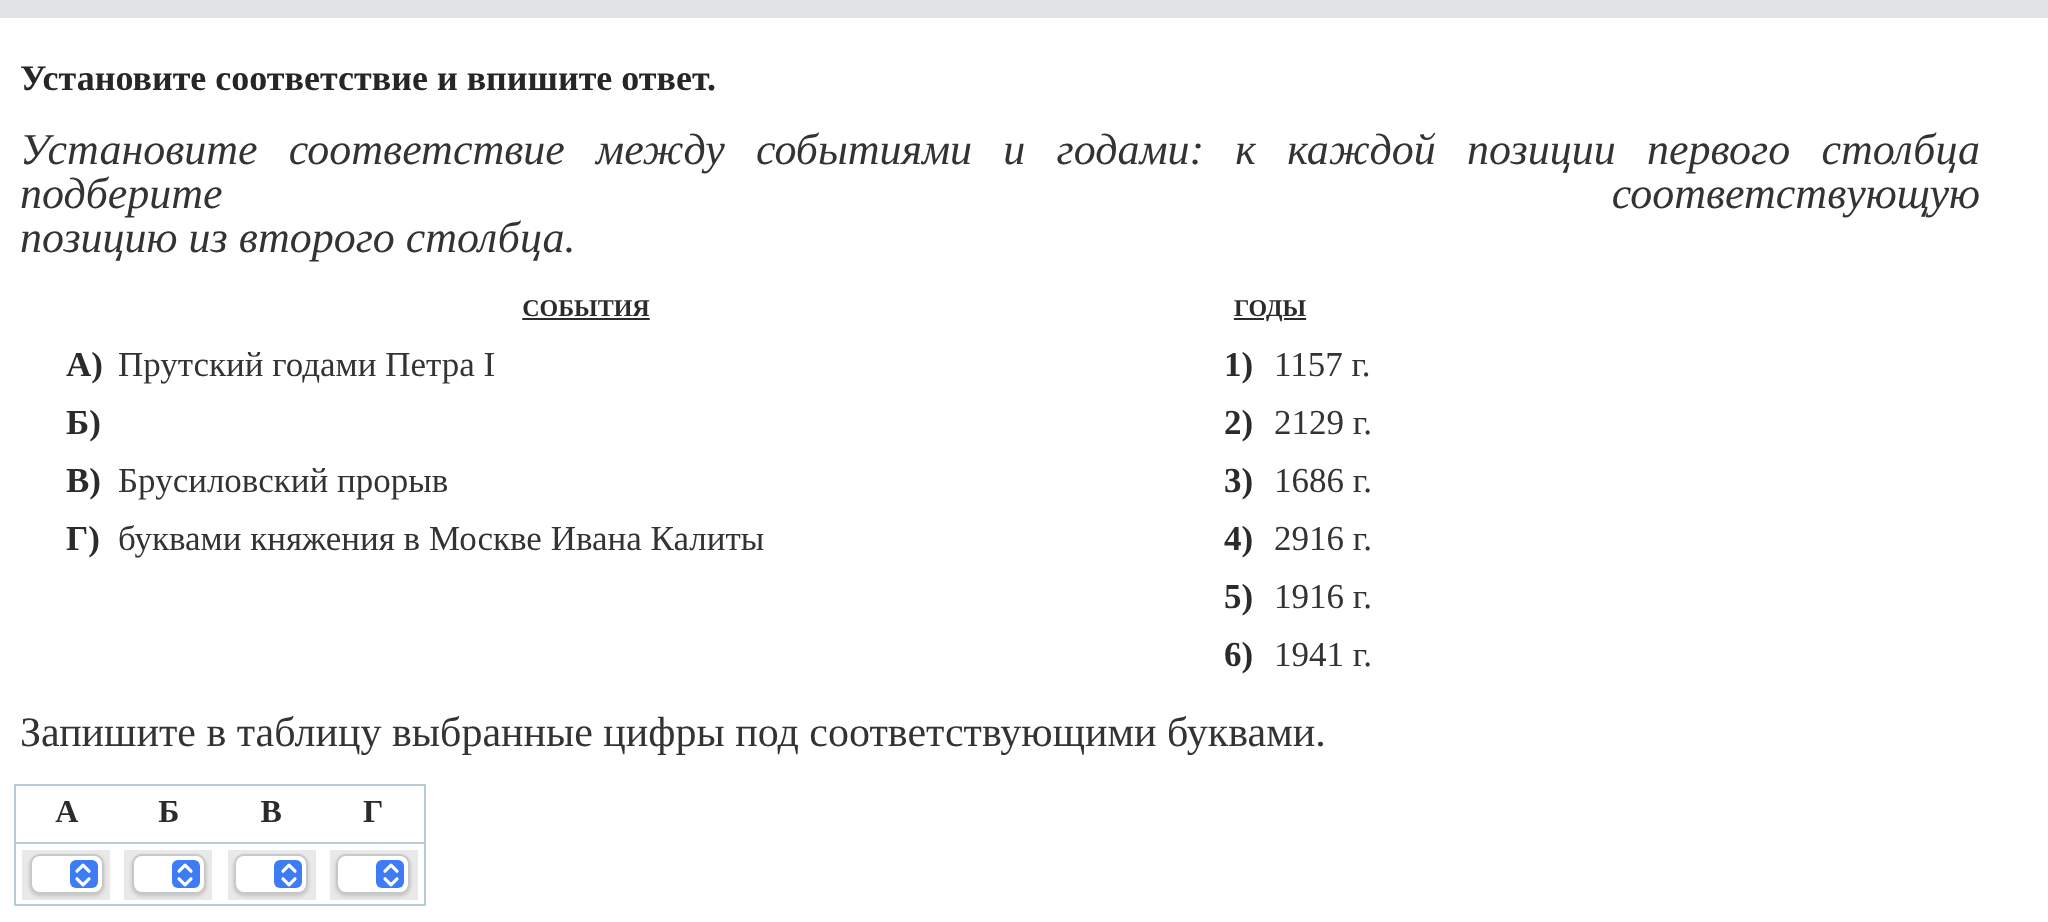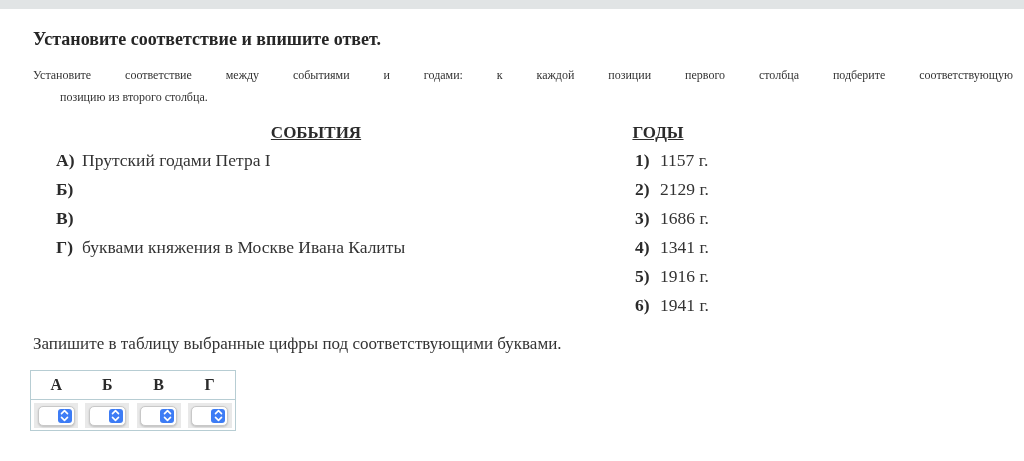--- a/index.html
+++ b/index.html
@@ -11,53 +11,53 @@
     overflow: hidden;
     font-family: "Liberation Serif", "DejaVu Serif", serif;
     color: #333333;
   }
   .top-bar {
     width: 100%;
     height: 9px;
     background: #e1e4e5;
   }
   .content {
-    padding: 0 33px;
+    padding: 0 10px;
   }
   .task-title {
     margin: 19px 0 0 0;
     font-size: 18px;
     line-height: 22px;
     font-weight: bold;
     color: #262626;
   }
   .task-instruction {
     margin: 14px 0 0 0;
     width: 980px;
-    font-size: 12px;
+    font-size: 22px;
     line-height: 22px;
+    font-style: italic;
   }
   .task-instruction .line1 {
     display: block;
     text-align: justify;
     text-align-last: justify;
   }
   .task-instruction .line2 {
     display: block;
-    margin-left: 27px;
   }
   .match-area {
     position: relative;
     margin-top: 11px;
     height: 201px;
   }
   .col-header {
     font-weight: bold;
     text-decoration: underline;
-    font-size: 17px;
+    font-size: 12px;
     line-height: 27px;
     text-align: center;
     color: #2b2b2b;
   }
   .events-col {
     position: absolute;
     left: 0;
     top: 0;
     width: 566px;
   }
@@ -78,21 +78,21 @@
     font-weight: bold;
     color: #2b2b2b;
     flex: 0 0 26px;
   }
   .item-num { flex: 0 0 25px; }
   .item-text {
     white-space: nowrap;
   }
   .answer-instruction {
     margin: 13px 0 0 0;
-    font-size: 17px;
+    font-size: 21px;
     line-height: 22px;
   }
   .answer-table {
     margin: 15px 0 0 -3px;
     border-collapse: collapse;
     table-layout: fixed;
     width: 206px;
     border: 1px solid #b7cdd3;
   }
   .answer-table th {
@@ -171,20 +171,21 @@
       <div class="col-header">СОБЫТИЯ</div>
       <div class="item-row">
         <span class="item-letter">А)</span>
         <span class="item-text">Прутский годами Петра I</span>
       </div>
       <div class="item-row">
         <span class="item-letter">Б)</span>
       </div>
       <div class="item-row">
         <span class="item-letter">В)</span>
+        <span class="item-text">Брусиловский прорыв</span>
       </div>
       <div class="item-row">
         <span class="item-letter">Г)</span>
         <span class="item-text">буквами княжения в Москве Ивана Калиты</span>
       </div>
     </div>
 
     <div class="years-col">
       <div class="col-header">ГОДЫ</div>
       <div class="item-row">
@@ -194,21 +195,21 @@
       <div class="item-row">
         <span class="item-num">2)</span>
         <span class="item-text">2129 г.</span>
       </div>
       <div class="item-row">
         <span class="item-num">3)</span>
         <span class="item-text">1686 г.</span>
       </div>
       <div class="item-row">
         <span class="item-num">4)</span>
-        <span class="item-text">1341 г.</span>
+        <span class="item-text">2916 г.</span>
       </div>
       <div class="item-row">
         <span class="item-num">5)</span>
         <span class="item-text">1916 г.</span>
       </div>
       <div class="item-row">
         <span class="item-num">6)</span>
         <span class="item-text">1941 г.</span>
       </div>
     </div>

